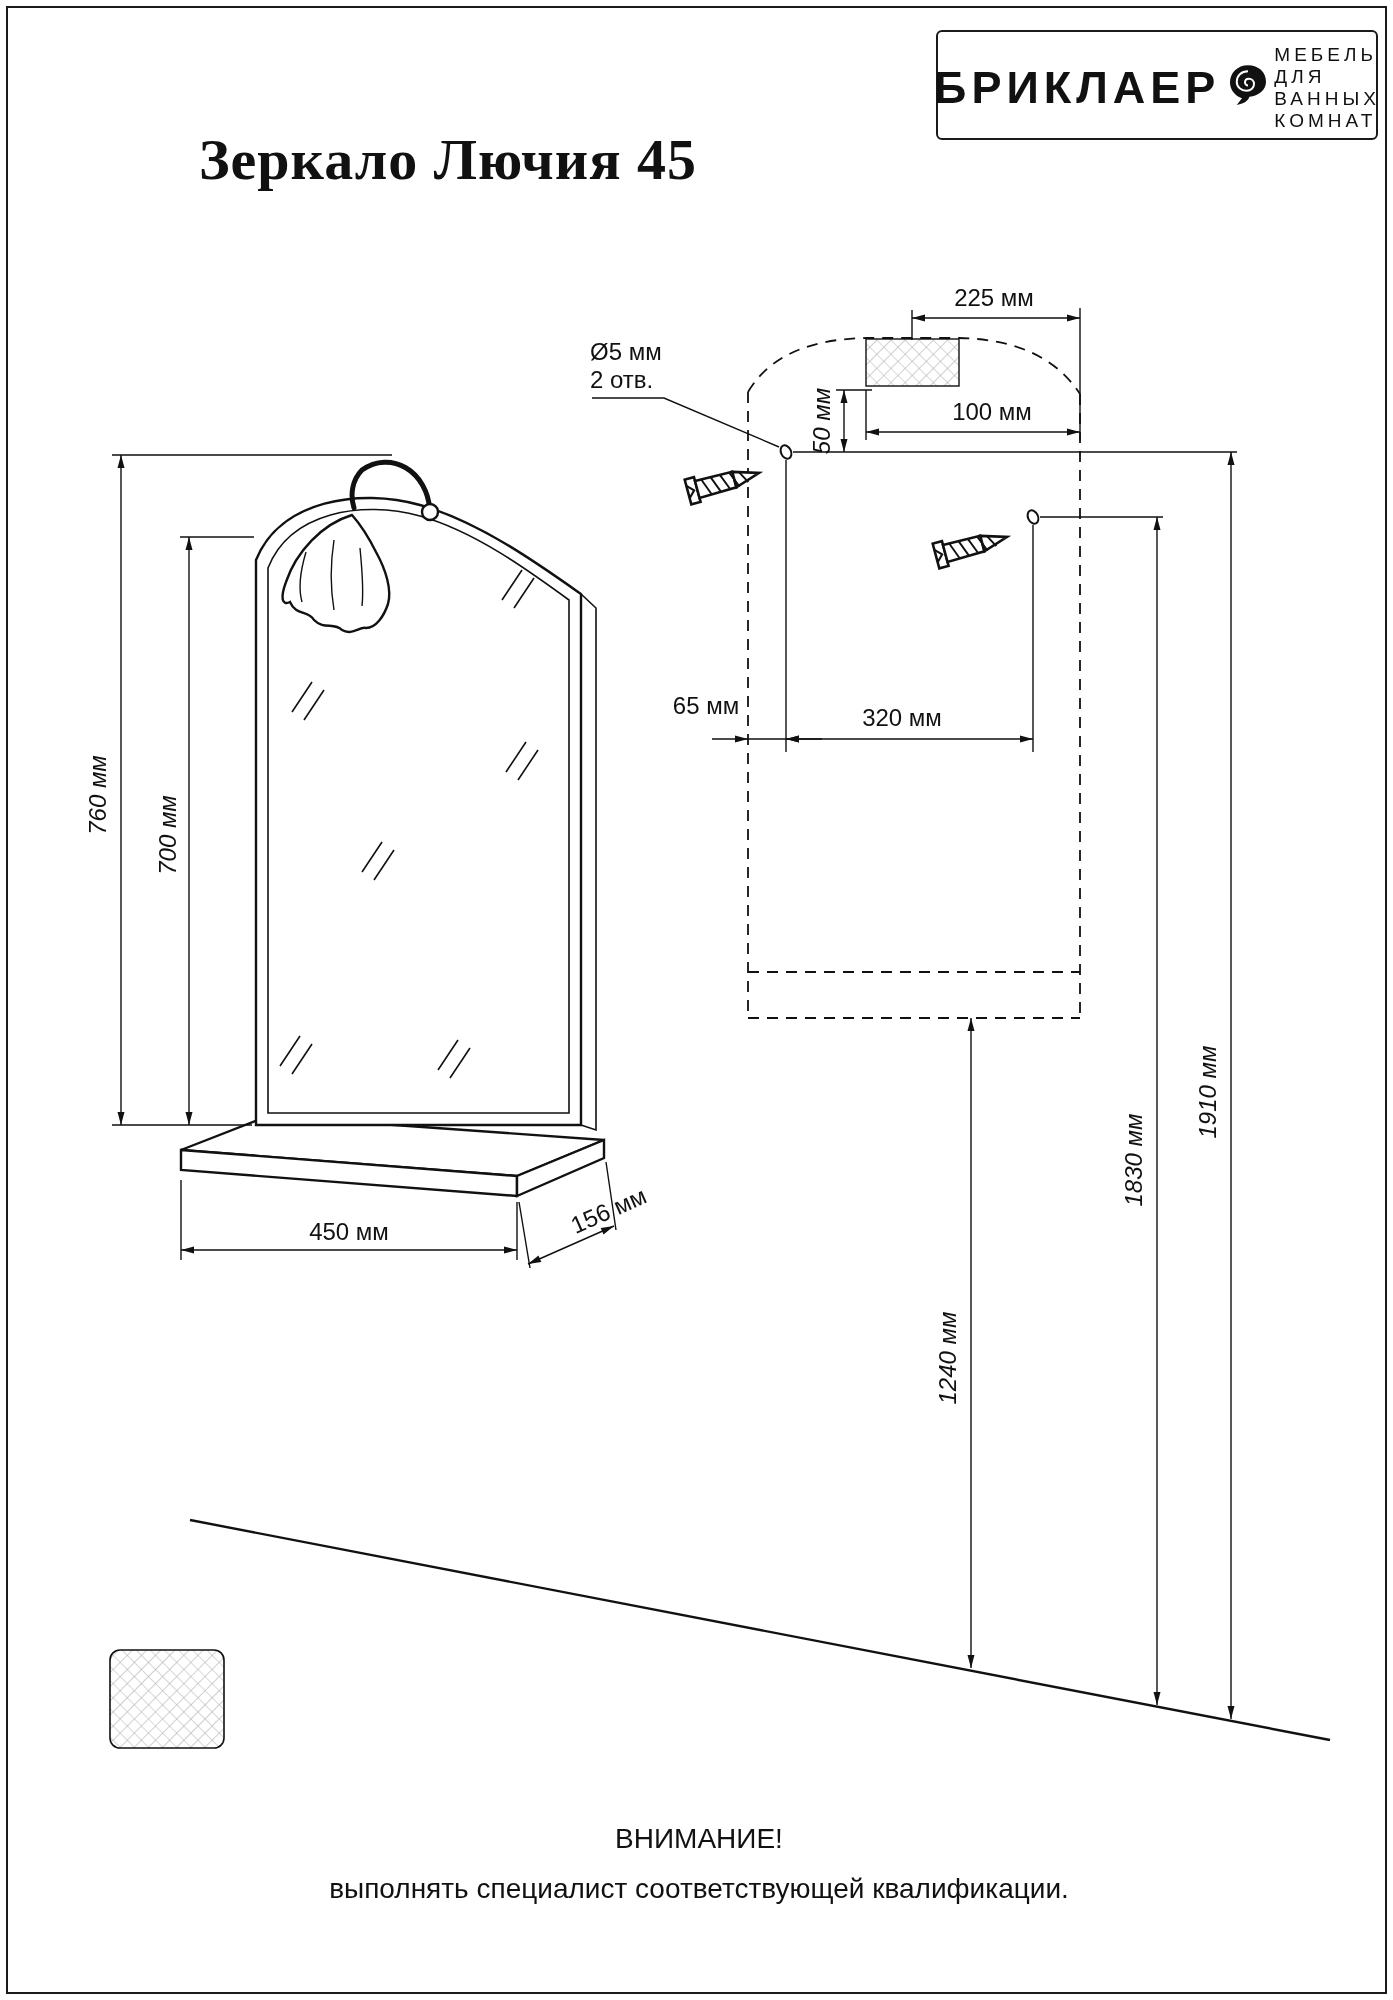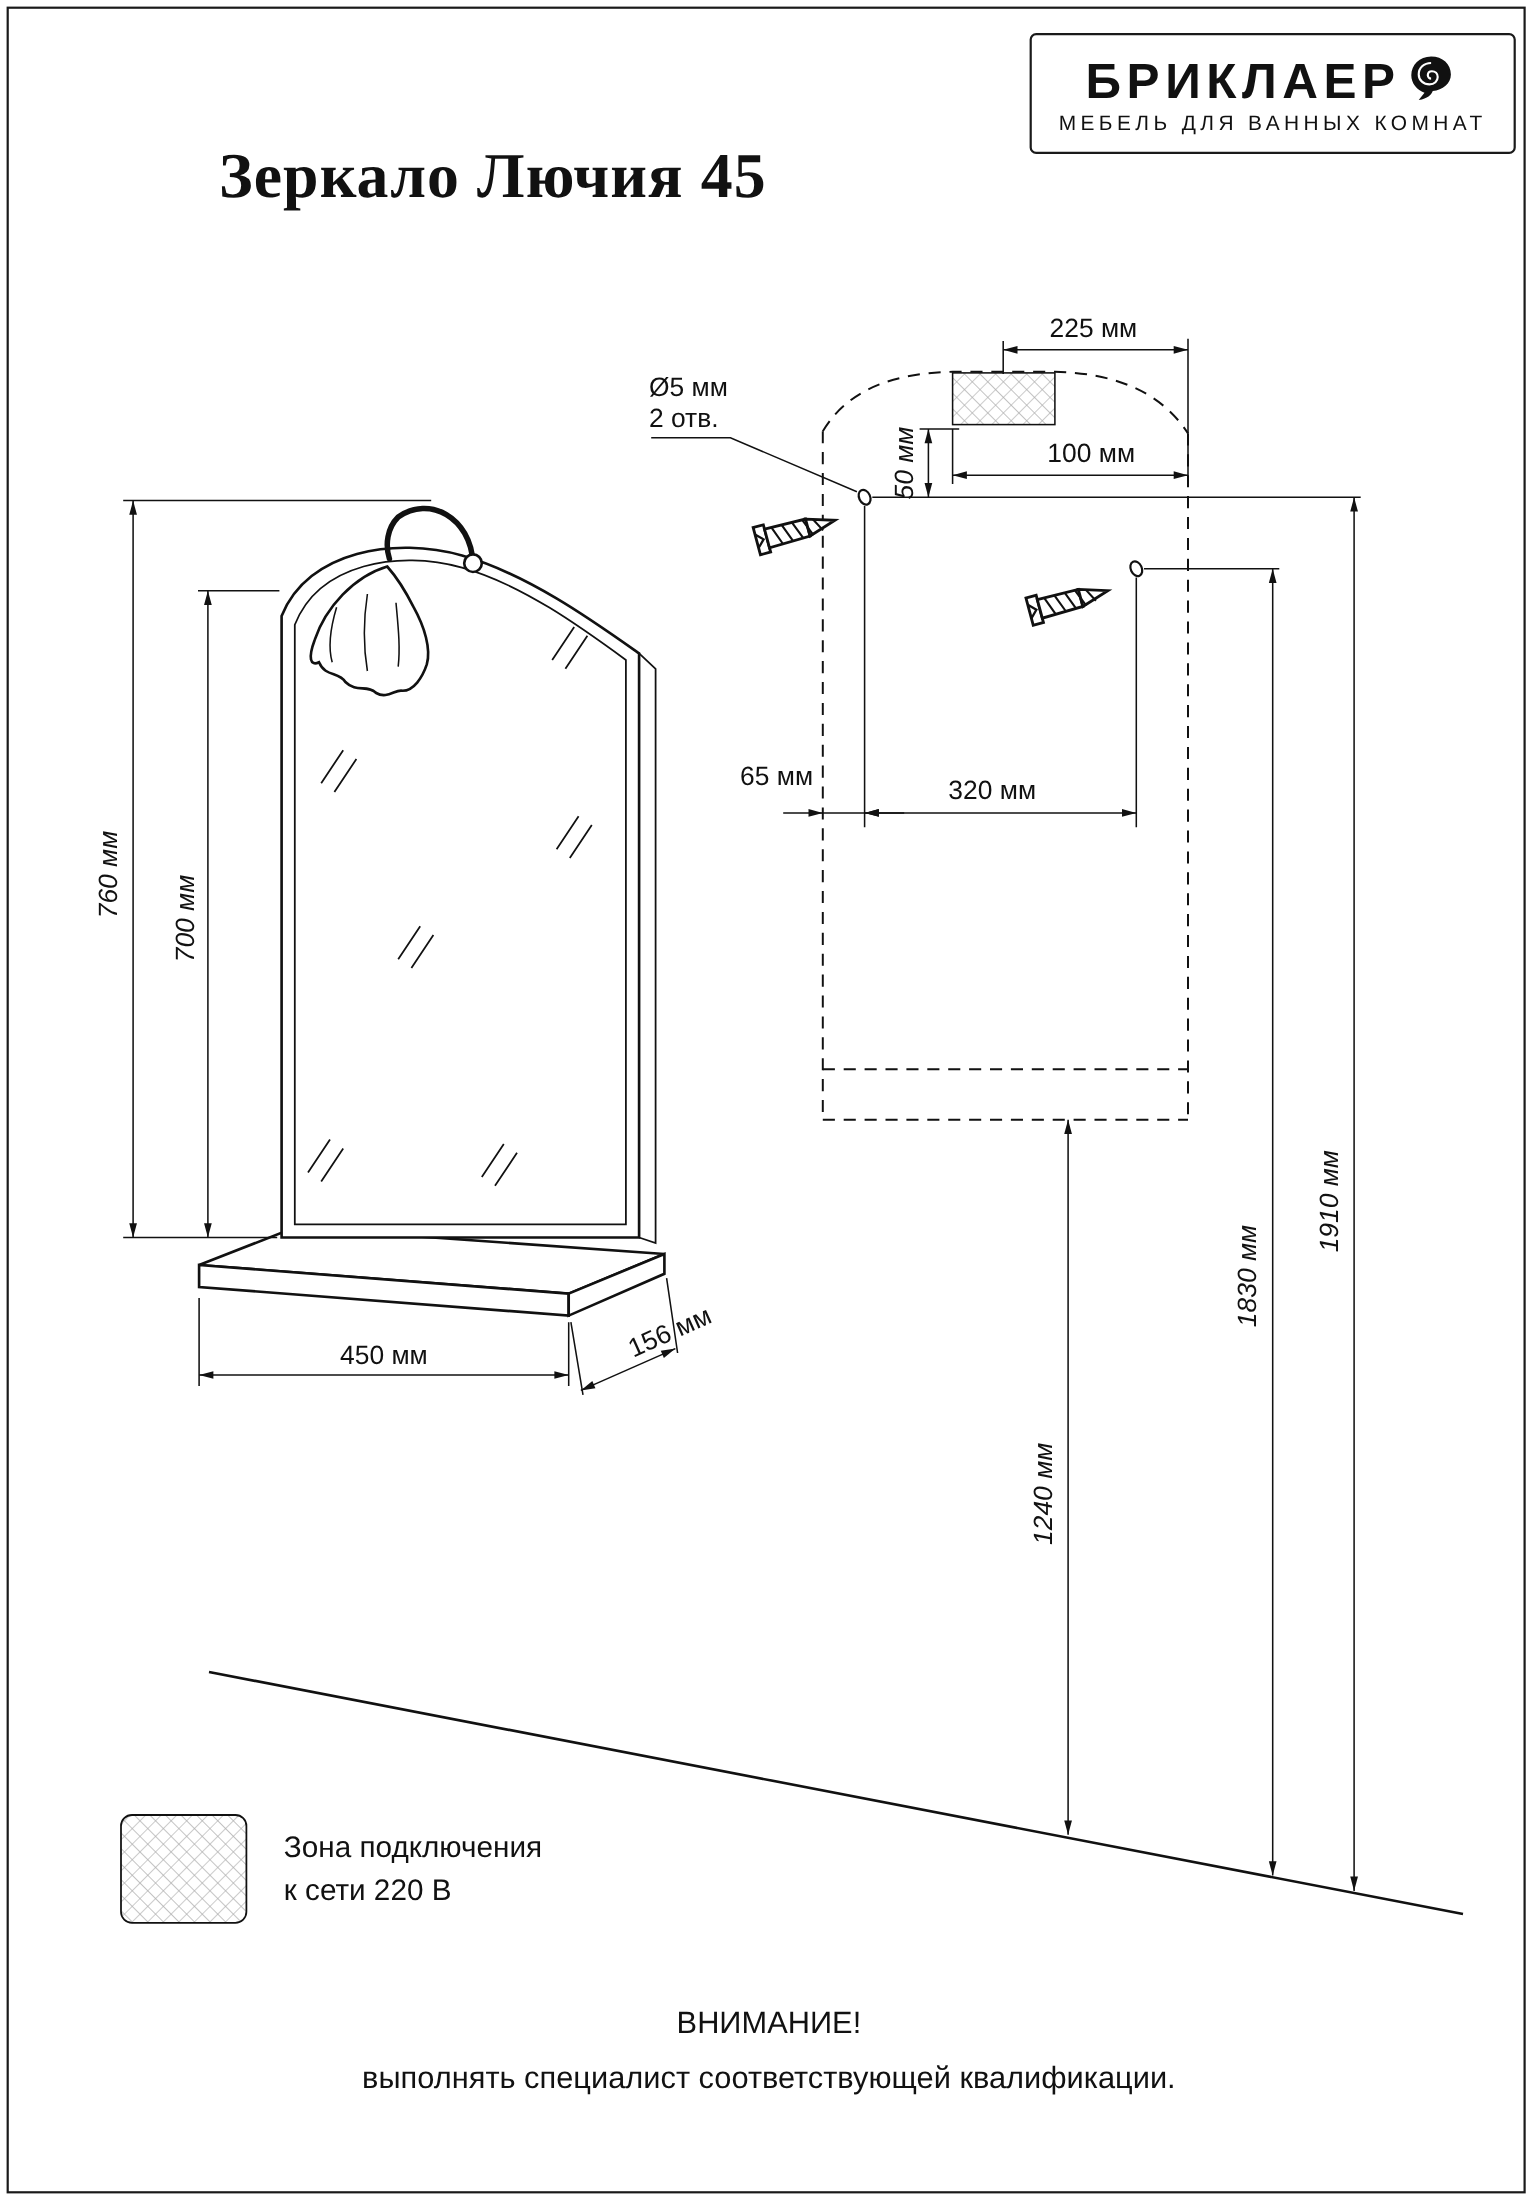--- a/index.html
+++ b/index.html
@@ -2,21 +2,21 @@
 <html><head>
 <meta charset="utf-8">
 <style>
   html,body{margin:0;padding:0;background:#e8e8e8;}
   .page{position:relative;width:1393px;height:2000px;background:#fff;
         font-family:"Liberation Sans",sans-serif;color:#111;overflow:hidden;}
   .frame{position:absolute;inset:6px;border:2px solid #1a1a1a;pointer-events:none;}
   .title{position:absolute;left:162px;top:126px;font-family:"Liberation Serif",serif;
          font-weight:bold;font-size:58px;letter-spacing:1px;margin-left:37px;}
   .logo{position:absolute;left:936px;top:30px;width:438px;height:106px;border:2px solid #1a1a1a;
-        border-radius:6px;display:flex;flex-direction:column;align-items:center;justify-content:center;background:#fff;}
+        border-radius:6px;display:flex;flex-direction:row;align-items:center;justify-content:center;background:#fff;}
   .logo-row{display:flex;align-items:flex-end;}
   .brand{font-size:45px;font-weight:bold;letter-spacing:5px;line-height:1;}
   .rose{width:52px;height:48px;margin-left:2px;margin-bottom:2px;}
   .tagline{font-size:19px;font-weight:normal;letter-spacing:4px;margin-top:6px;}
   .legend-text{position:absolute;left:258px;top:1660px;font-size:27px;line-height:1.45;}
   .warning{position:absolute;left:103px;top:1820px;width:1192px;font-size:28px;line-height:1.35;}
   .warning .head{text-align:center;margin-bottom:12px;}
   .warning .l1{text-align:justify;text-align-last:justify;}
   .warning .l2{text-align:center;margin-top:2px;}
   svg.draw{position:absolute;left:0;top:0;}
@@ -185,22 +185,18 @@
         <line class="s" x1="1231" y1="452" x2="1231" y2="1719" marker-start="url(#arr)" marker-end="url(#arr)"></line>
         <text class="dim it" text-anchor="middle" transform="translate(1216,1092) rotate(-90)">1910 мм</text>
       </g>
     </g>
 
     <line x1="190" y1="1520" x2="1330" y2="1740" stroke="#111" stroke-width="2.4"></line>
 
     <rect x="110" y="1650" width="114" height="98" rx="10" fill="url(#xh)" stroke="#111" stroke-width="1.6"></rect>
   </svg>
 
-  <div class="legend-text">
-    <div>Зона подключения</div>
-    <div>к сети 220 В</div>
-  </div>
 
   <div class="warning">
     <div class="head">ВНИМАНИЕ!</div>
     <div class="l2">выполнять специалист соответствующей квалификации.</div>
   </div>
 </div>
 
 </body></html>

